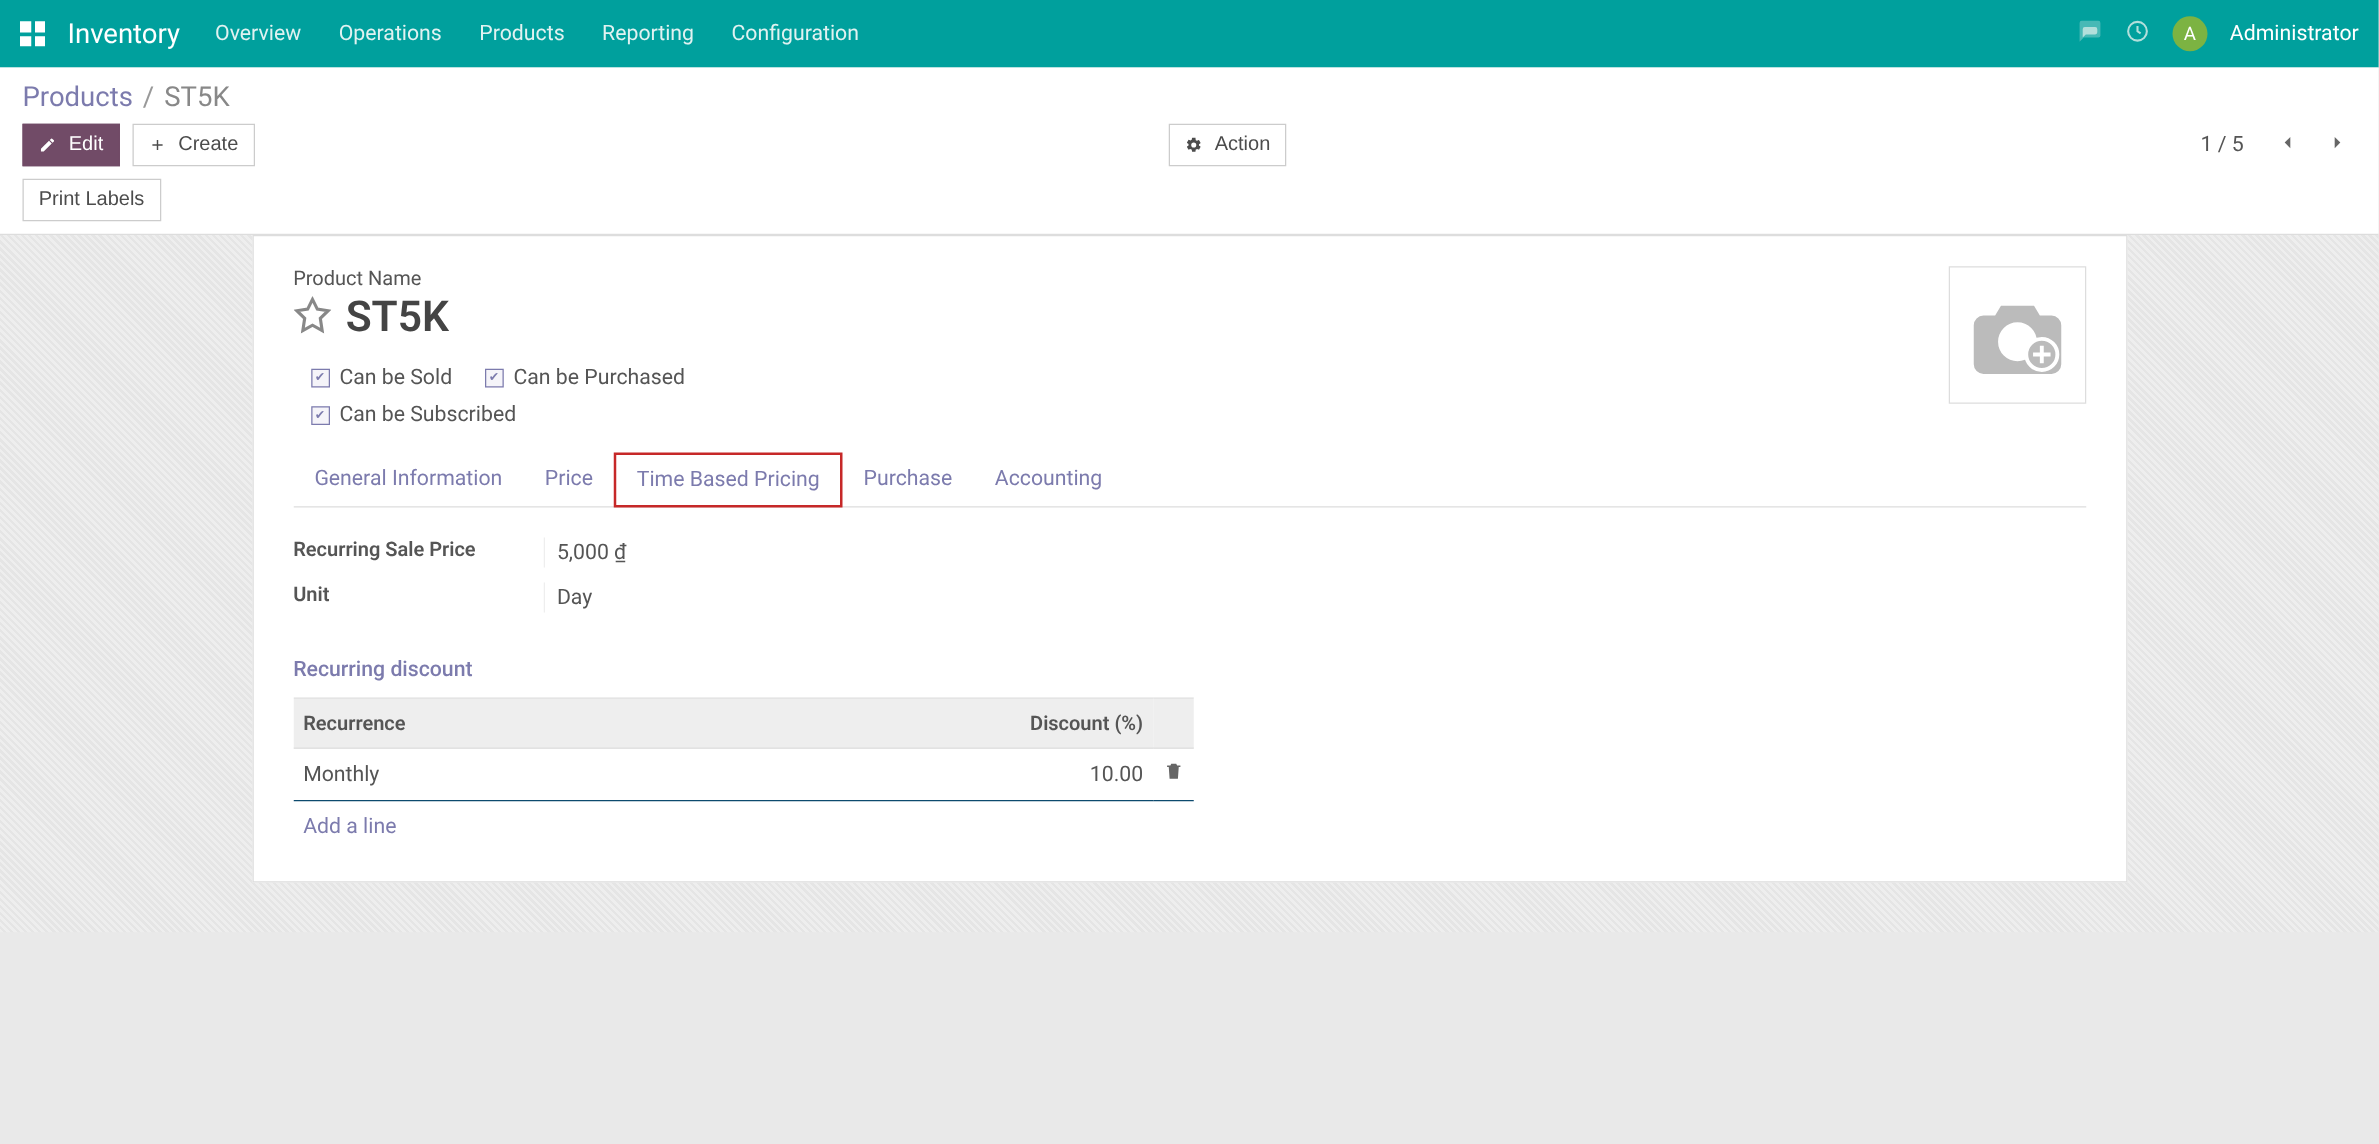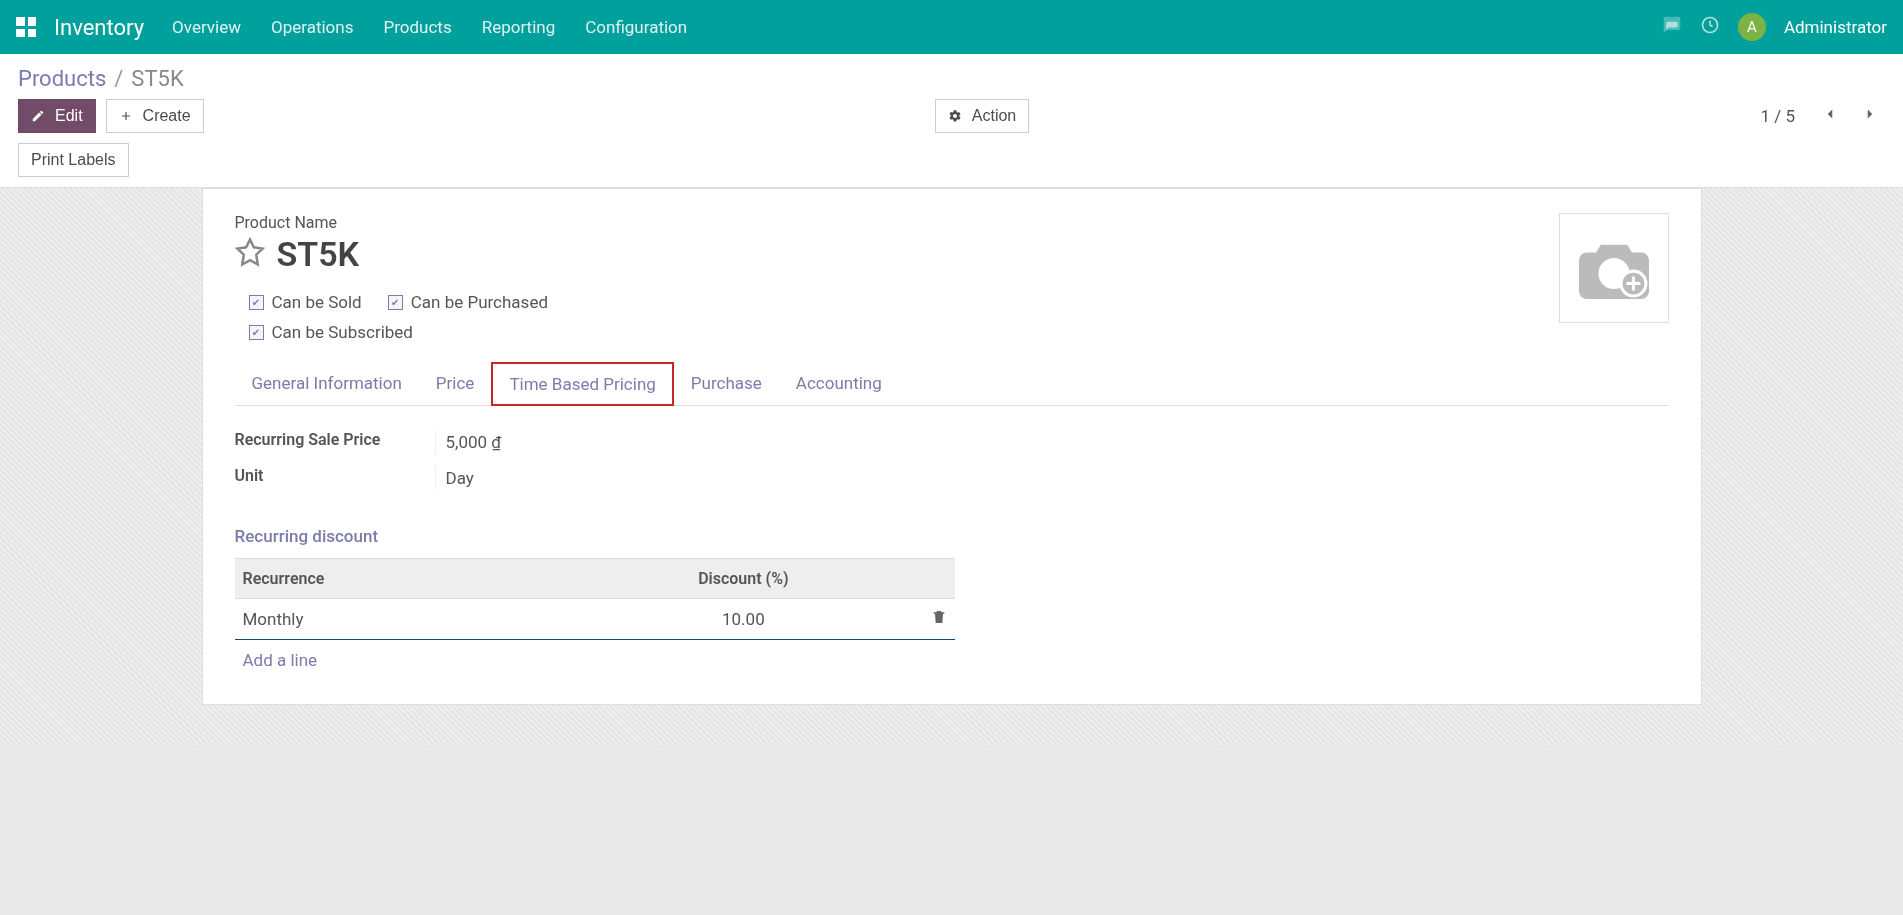--- a/index.html
+++ b/index.html
@@ -57,21 +57,21 @@
   .form-row { display: flex; }
   .form-col { width: 50%; }
   .field-line { display: flex; align-items: flex-start; padding: 6px 0; }
   .field-label { width: 200px; font-weight: 600; color: #555; font-size: 16px; }
   .field-value { font-size: 17px; color: #555; padding-left: 10px; border-left: 1px solid #eee; flex:1; padding-top:2px; padding-bottom:2px;}
   .section-title { color: #7c7bad; font-size: 17px; font-weight: 500; margin: 30px 0 12px 0; }
 
   
   .disc-table { width: 720px; border-collapse: collapse; }
   .disc-table th { background: #eee; text-align: left; padding: 10px 8px; font-weight: 600; color: #555; border-top: 1px solid #ddd; border-bottom: 1px solid #ddd; font-size: 16px; }
-  .disc-table th.right, .disc-table td.right { text-align: center; }
+  .disc-table th.right, .disc-table td.right { text-align: right; }
   .disc-table td { padding: 10px 8px; font-size: 17px; color: #555; border-bottom: 1px solid #0c4a6e; }
   .trash { color: #666; cursor: pointer; }
   .add-line { color: #7c7bad; cursor: pointer; padding: 10px 8px; display: inline-block; font-size: 17px; }
 </style>
 </head>
 <body>
 
 <div class="top-nav">
   <div class="apps-icon">
     <span></span>

